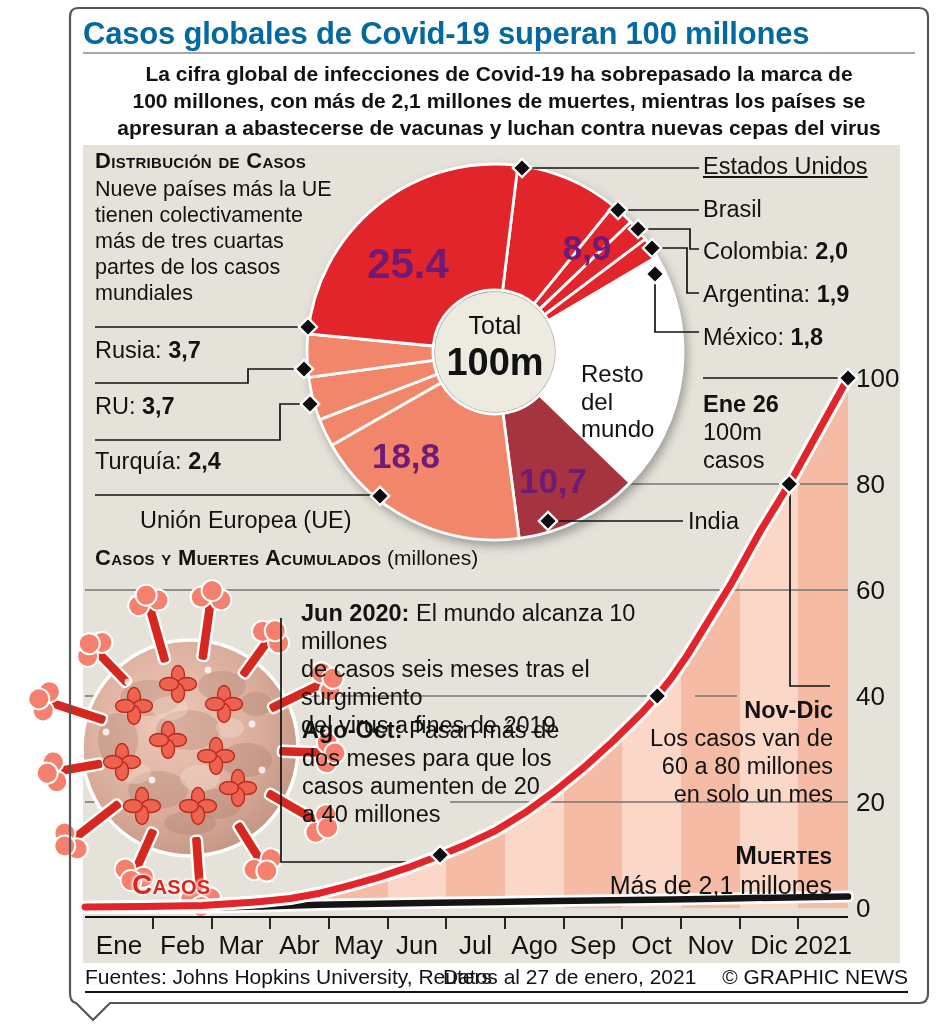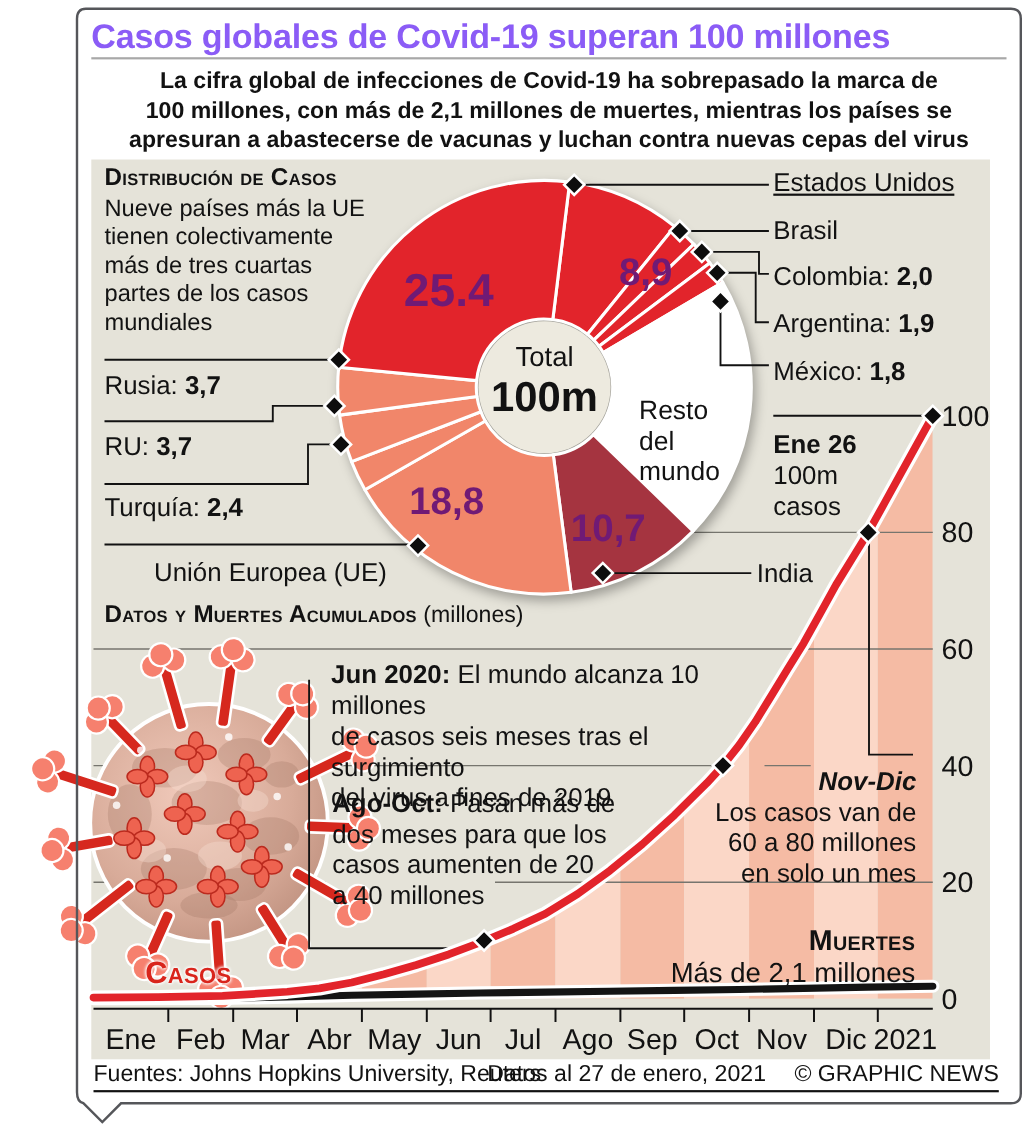--- a/index.html
+++ b/index.html
@@ -263,21 +263,21 @@
       <rect x="-6.5" y="-6.5" width="13" height="13" fill="#0d0d0d" stroke="#fff" stroke-width="2.3" transform="translate(638 229) rotate(45)"></rect>
       <rect x="-6.5" y="-6.5" width="13" height="13" fill="#0d0d0d" stroke="#fff" stroke-width="2.3" transform="translate(652 248) rotate(45)"></rect>
       <rect x="-6.5" y="-6.5" width="13" height="13" fill="#0d0d0d" stroke="#fff" stroke-width="2.3" transform="translate(655 274) rotate(45)"></rect>
       <rect x="-6.5" y="-6.5" width="13" height="13" fill="#0d0d0d" stroke="#fff" stroke-width="2.3" transform="translate(548 521) rotate(45)"></rect>
       <rect x="-6.5" y="-6.5" width="13" height="13" fill="#0d0d0d" stroke="#fff" stroke-width="2.3" transform="translate(380 496) rotate(45)"></rect>
       <rect x="-6.5" y="-6.5" width="13" height="13" fill="#0d0d0d" stroke="#fff" stroke-width="2.3" transform="translate(310 404) rotate(45)"></rect>
       <rect x="-6.5" y="-6.5" width="13" height="13" fill="#0d0d0d" stroke="#fff" stroke-width="2.3" transform="translate(304 369) rotate(45)"></rect>
       <rect x="-6.5" y="-6.5" width="13" height="13" fill="#0d0d0d" stroke="#fff" stroke-width="2.3" transform="translate(308 327) rotate(45)"></rect>
     </svg>
 
-  <div class="abs b" style="left:83px;top:16px;font-size:31px;color:#8b5cf6;letter-spacing:-0.2px;">Casos globales de Covid-19 superan 100 millones</div>
+  <div class="abs b" style="left:83px;top:16px;font-size:31px;color:#0369a1;letter-spacing:-0.2px;">Casos globales de Covid-19 superan 100 millones</div>
   <div class="abs" style="left:83px;top:52px;width:832px;height:2px;background:#a8a8a8;"></div>
   <div class="abs b pre" style="left:84px;top:60px;width:830px;text-align:center;font-size:21px;line-height:27px;">La cifra global de infecciones de Covid-19 ha sobrepasado la marca de
 100 millones, con más de 2,1 millones de muertes, mientras los países se
 apresuran a abastecerse de vacunas y luchan contra nuevas cepas del virus</div>
 
   <div class="abs pre" style="left:95px;top:176px;font-size:21.5px;line-height:26px;">Nueve países más la UE
 tienen colectivamente
 más de tres cuartas
 partes de los casos
 mundiales</div>
@@ -320,21 +320,21 @@
   </div>
   <div class="abs t24" style="left:95px;top:447px;">
     <span>Turquía: </span><b>2,4</b>
   </div>
   <div class="abs t24" style="left:95px;top:506px;margin-left:45px;">
     <span>Unión Europea (UE)</span><b></b>
   </div>
   <div class="abs t24" style="left:688px;top:507px;">India</div>
 
   <div class="abs" style="left:95px;top:545px;font-size:22px;">
-    <span class="sc">Datos y Muertes Acumulados</span><span style="font-size:21px;"> (millones)</span>
+    <span class="sc">Casos y Muertes Acumulados</span><span style="font-size:21px;"> (millones)</span>
   </div>
 
   <div class="abs t24" style="left:301px;top:599px;width:400px;">
     <b>Jun 2020: </b><span class="pre">El mundo alcanza 10 millones
 de casos seis meses tras el surgimiento
 del virus a fines de 2019</span>
   </div>
 
   <div class="abs t24" style="left:302px;top:716px;width:300px;">
     <b>Ago-Oct: </b><span class="pre">Pasan más de
@@ -342,21 +342,21 @@
 casos aumenten de 20
 a 40 millones</span>
   </div>
 
   <div class="abs t24" style="left:703px;top:390px;">
     <b style="display:block;">Ene 26</b><span class="pre">100m
 casos</span>
   </div>
 
   <div class="abs t24" style="right:107px;top:696px;text-align:right;">
-    <b style="display:block;font-style:italic;">Nov-Dic</b><span class="pre">Los casos van de
+    <b style="display:block;">Nov-Dic</b><span class="pre">Los casos van de
 60 a 80 millones
 en solo un mes</span>
   </div>
 
   <div class="abs" style="right:108px;top:840px;text-align:right;">
     <b class="sc" style="display:block;font-size:26px;">Muertes</b><span style="font-size:25px;">Más de 2,1 millones</span>
   </div>
 
   <div class="abs sc" style="left:132px;top:869px;font-size:28px;color:#d9251c;text-shadow:0 0 3px #fff,0 0 3px #fff,0 0 4px #fff;">Casos</div>
 

